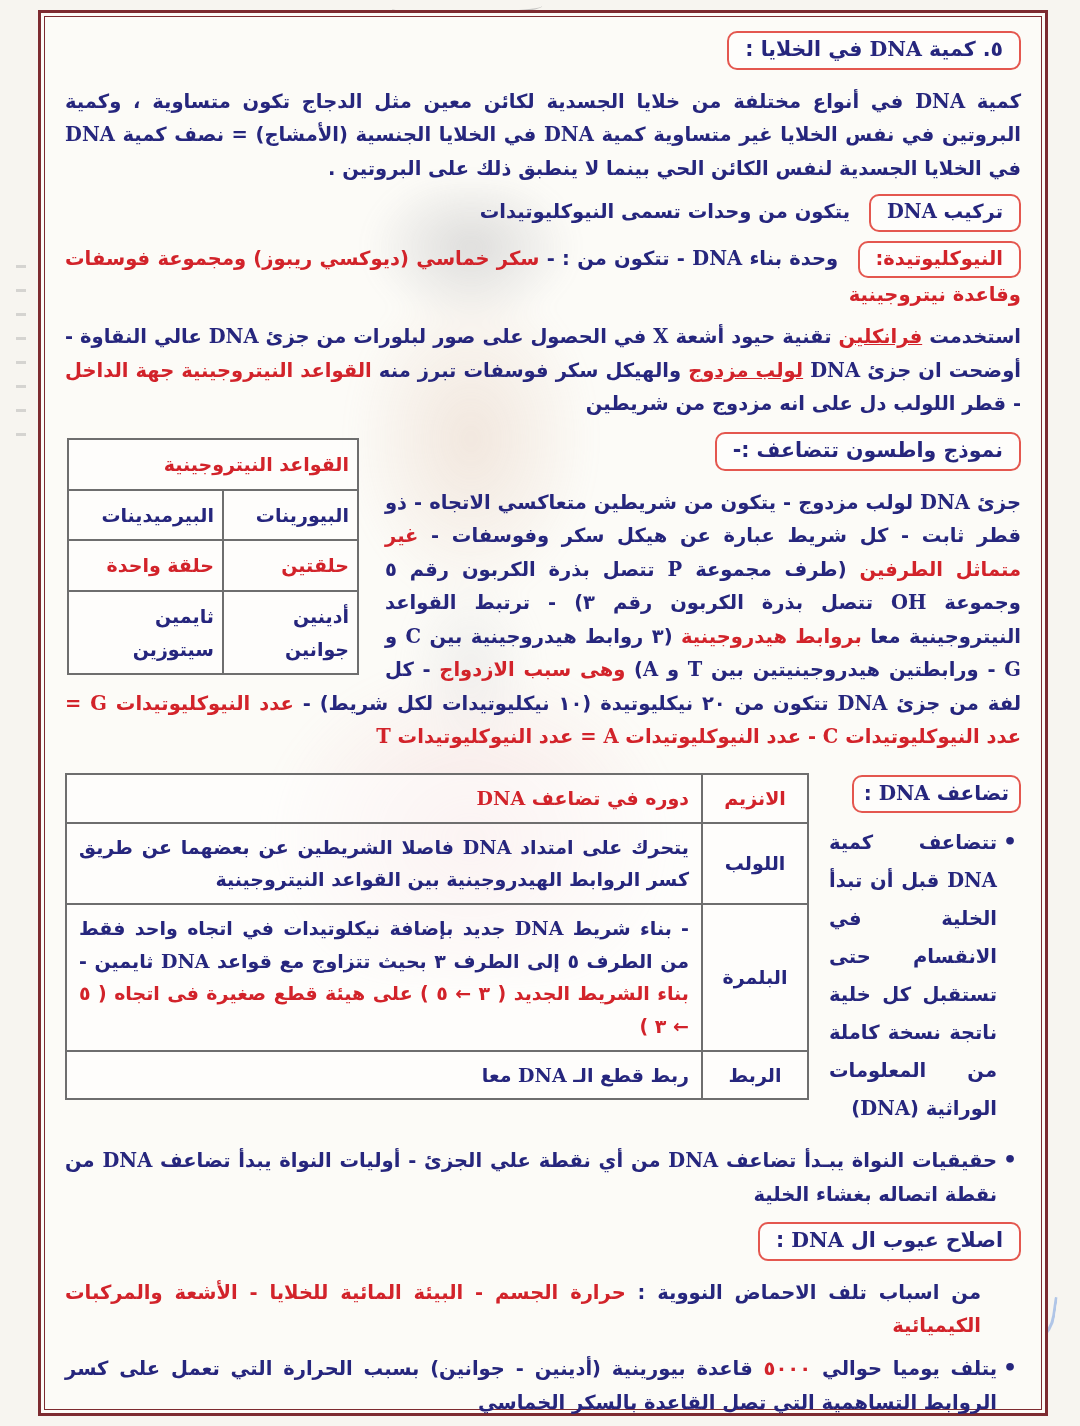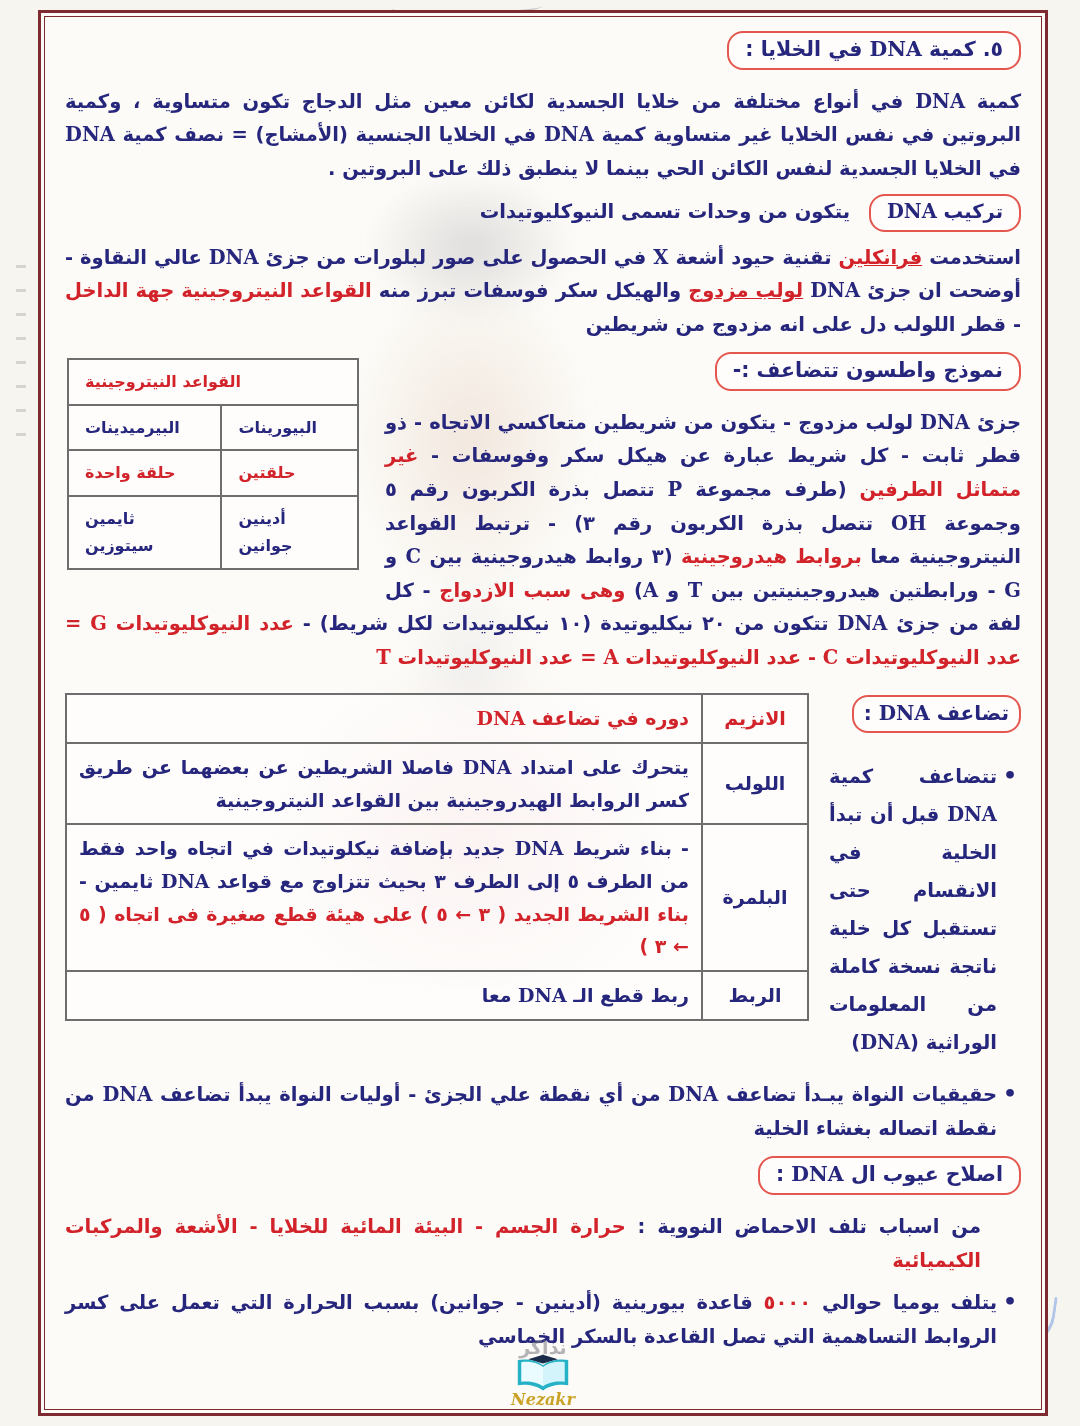--- a/index.html
+++ b/index.html
@@ -29,39 +29,39 @@
       radial-gradient(ellipse 300px 260px at 50% 82%, rgba(233,170,178,.45), rgba(233,170,178,0) 70%)}
 
   .content{position:relative;height:100%;padding:16px 24px 0;direction:rtl;
     color:var(--ink,#26267d);font-weight:700;font-size:19.5px;line-height:1.72;text-align:justify}
 
   .sg-red{color:var(--accent,#d2232a)}
   .sg-redu{color:var(--accent,#d2232a);text-decoration:underline}
   .sg-latin{font-family:"DejaVu Serif",serif}
   .sg-latinred{font-family:"DejaVu Serif",serif;color:var(--accent,#d2232a)}
 
-  .tbox{display:inline-block;border:2px solid var(--box-border,#e4574f);border-radius:16px;
+  .tbox{display:inline-block;border:2px solid var(--box-border,#e4574f);border-radius:10px;
     padding:1px 16px 3px;background:rgba(255,255,255,.55);line-height:1.5}
   .tbox.big{font-size:20.5px;margin:2px 0 6px}
   .tbox.mt{}
   .boxline .tbox{margin-left:12px;vertical-align:middle}
 
   .para{margin:9px 0}
   .para.lead{margin-right:40px}
 
   table{border-collapse:collapse}
   .bases{float:left;width:292px;margin:8px 26px 10px 2px;background:rgba(255,255,255,.55)}
-  .bases th,.bases td{border:2px solid var(--table-border,#6e6e6e);text-align:left;padding:8px 16px;font-size:16px}
+  .bases th,.bases td{border:2px solid var(--table-border,#6e6e6e);text-align:right;padding:8px 8px;font-size:19px}
   .bases th{color:var(--accent,#d2232a)}
   .bases tr.c-red td{color:var(--accent,#d2232a)}
   .clear{clear:both}
 
   .repl{display:flex;gap:20px;margin-top:10px;align-items:flex-start}
   .repl-side{width:192px;flex:none}
-  .repl-side .tbox{margin-bottom:18px;padding:1px 10px 3px;font-size:20px}
+  .repl-side .tbox{margin-bottom:4px;padding:1px 10px 3px;font-size:20px}
   .repl-side .bullet{line-height:1.95}
   .enz-wrap{flex:1}
   .enz{width:100%;background:rgba(255,255,255,.5)}
   .enz th,.enz td{border:2px solid var(--table-border,#6e6e6e);padding:7px 12px;font-size:19px}
   .enz th{color:var(--accent,#d2232a)}
   .enz .ename{text-align:center;width:106px}
   .enz .erole{text-align:justify}
 
   .bullet{position:relative;padding-right:24px;margin:7px 0}
   .bullet .dot{position:absolute;right:4px;top:-3px;font-size:22px}
@@ -87,20 +87,24 @@
 
       <div class="tbox big"><span>٥. كمية </span><span class="sg-latin">DNA</span><span> في الخلايا :</span></div>
 
       <p class="para"><span>كمية </span><span class="sg-latin">DNA</span><span> في أنواع مختلفة من خلايا الجسدية لكائن معين مثل الدجاج تكون متساوية ، وكمية البروتين في نفس الخلايا غير متساوية كمية </span><span class="sg-latin">DNA</span><span> في الخلايا الجنسية (الأمشاج) = نصف كمية </span><span class="sg-latin">DNA</span><span> في الخلايا الجسدية لنفس الكائن الحي بينما لا ينطبق ذلك على البروتين .</span></p>
 
       <p class="para boxline">
         <span class="tbox"><span>تركيب </span><span class="sg-latin">DNA</span></span>
         <span><span>يتكون من وحدات تسمى النيوكليوتيدات</span></span>
       </p>
 
+      <p class="para boxline">
+        <span class="tbox"><span class="sg-red">النيوكليوتيدة:</span></span>
+        <span><span>وحدة بناء </span><span class="sg-latin">DNA</span><span> - تتكون من : - </span><span class="sg-red">سكر خماسي (ديوكسي ريبوز) ومجموعة فوسفات وقاعدة نيتروجينية</span></span>
+      </p>
 
       <p class="para"><span>استخدمت </span><span class="sg-redu">فرانكلين</span><span> تقنية حيود أشعة </span><span class="sg-latin">X</span><span> في الحصول على صور لبلورات من جزئ </span><span class="sg-latin">DNA</span><span> عالي النقاوة - أوضحت ان جزئ </span><span class="sg-latin">DNA</span><span> </span><span class="sg-redu">لولب مزدوج</span><span> والهيكل سكر فوسفات تبرز منه </span><span class="sg-red">القواعد النيتروجينية جهة الداخل</span><span> - قطر اللولب دل على انه مزدوج من شريطين</span></p>
 
       <div class="watson-flow">
         <table class="bases">
           <tbody>
             <tr>
               <th colspan="2">القواعد النيتروجينية</th>
             </tr>
             <tr class="c-blue">
@@ -167,27 +171,16 @@
 
       <div class="bullet wide">
         <span class="dot">•</span>
         <span><span>يتلف يوميا حوالي </span><span class="sg-red">٥٠٠٠</span><span> قاعدة بيورينية (أدينين - جوانين) بسبب الحرارة التي تعمل على كسر الروابط التساهمية التي تصل القاعدة بالسكر الخماسي</span></span>
       </div>
 
       
 
       
 
-      <div class="footer">
-        <div class="brand-ar">نذاكر</div>
-        <svg class="book" width="64" height="40" viewBox="0 0 70 46" aria-hidden="true">
-          <polygon points="35,1 52,6 35,11 18,6" fill="#1b2b4a"></polygon>
-          <rect x="34" y="1" width="2" height="7" fill="#1b2b4a"></rect>
-          <path d="M35 13 C28 7 14 5 6 7 L6 36 C14 34 28 36 35 42 C42 36 56 34 64 36 L64 7 C56 5 42 7 35 13 Z" fill="#25b2c6"></path>
-          <path d="M35 15 C29 10 18 8 10 9.5 L10 32 C18 30.5 29 32.5 35 37 Z" fill="#eafcff"></path>
-          <path d="M35 15 C41 10 52 8 60 9.5 L60 32 C52 30.5 41 32.5 35 37 Z" fill="#d2f4fa"></path>
-        </svg>
-        <div class="brand">Nezakr</div>
-      </div>
 
     </div>
   </div>
 </div>
 
 </body></html>

